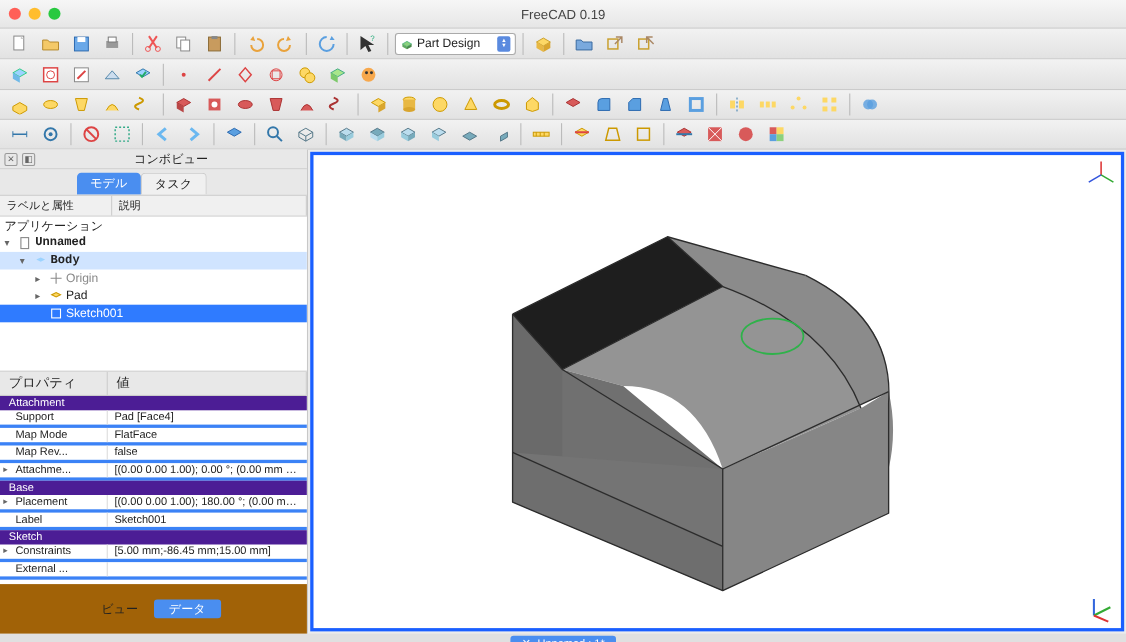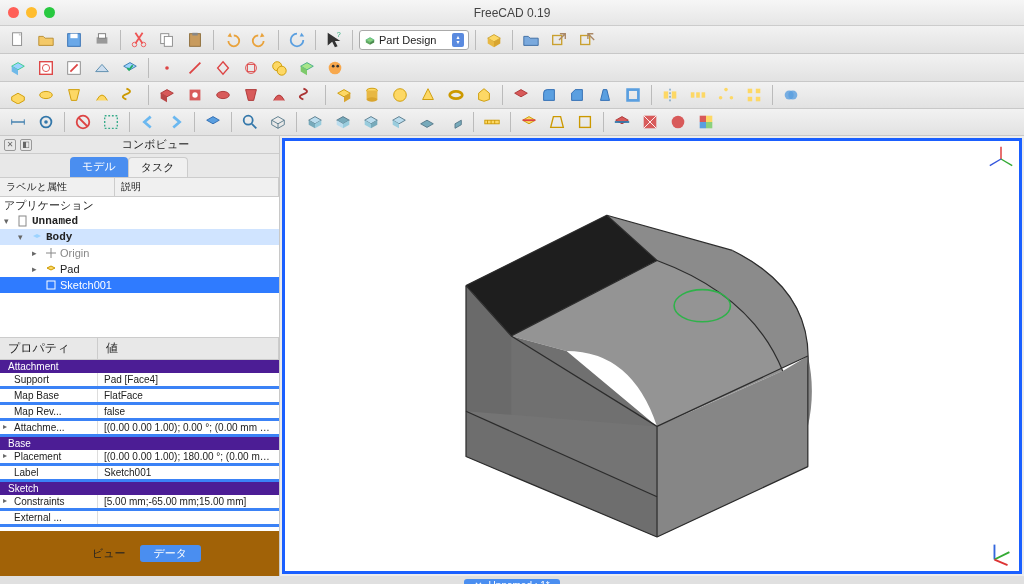--- a/index.html
+++ b/index.html
@@ -560,21 +560,21 @@
     <div class="panel-hdr">
       <div class="x">✕</div>
       <div class="x">◧</div>
       <div class="combo-title">コンボビュー</div>
     </div>
     <div class="tabs">
       <div class="tab active">モデル</div>
       <div class="tab inactive">タスク</div>
     </div>
     <div class="colhdr">
-      <div style="width:115px">ラベルと属性</div>
+      <div style="width:102px">ラベルと属性</div>
       <div style="flex:1">説明</div>
     </div>
     <div class="tree">
       <div class="tree-row">
         <span class="tree-label">アプリケーション</span>
       </div>
       <div class="tree-row" style="padding-left:4px">
         <span class="tree-arrow">▾</span>
         <span class="tree-icon">
             <svg width="12" height="12" viewBox="0 0 12 12">
@@ -626,21 +626,21 @@
       <div class="props-hdr">
         <div style="width:98px">プロパティ</div>
         <div style="flex:1">値</div>
       </div>
       <div class="prop-section">Attachment</div>
       <div class="prop-row">
           <div class="k">Support</div>
           <div class="v">Pad [Face4]</div>
         </div>
       <div class="prop-row">
-          <div class="k">Map Base</div>
+          <div class="k">Map Mode</div>
           <div class="v">FlatFace</div>
         </div>
       <div class="prop-row">
           <div class="k">Map Rev...</div>
           <div class="v">false</div>
         </div>
       <div class="prop-row">
           <div class="k expand">Attachme...</div>
           <div class="v">[(0.00 0.00 1.00); 0.00 °; (0.00 mm  0....</div>
         </div>
@@ -649,21 +649,21 @@
           <div class="k expand">Placement</div>
           <div class="v">[(0.00 0.00 1.00); 180.00 °; (0.00 mm ...</div>
         </div>
       <div class="prop-row">
           <div class="k">Label</div>
           <div class="v">Sketch001</div>
         </div>
       <div class="prop-section">Sketch</div>
       <div class="prop-row">
           <div class="k expand">Constraints</div>
-          <div class="v">[5.00 mm;-65.00 mm;15.00 mm]</div>
+          <div class="v">[5.00 mm;-86.45 mm;15.00 mm]</div>
         </div>
       <div class="prop-row">
           <div class="k">External ...</div>
           <div class="v"></div>
         </div>
     </div>
     <div class="bottom-tabs">
       <div class="btab">ビュー</div>
       <div class="btab active">データ</div>
     </div>

